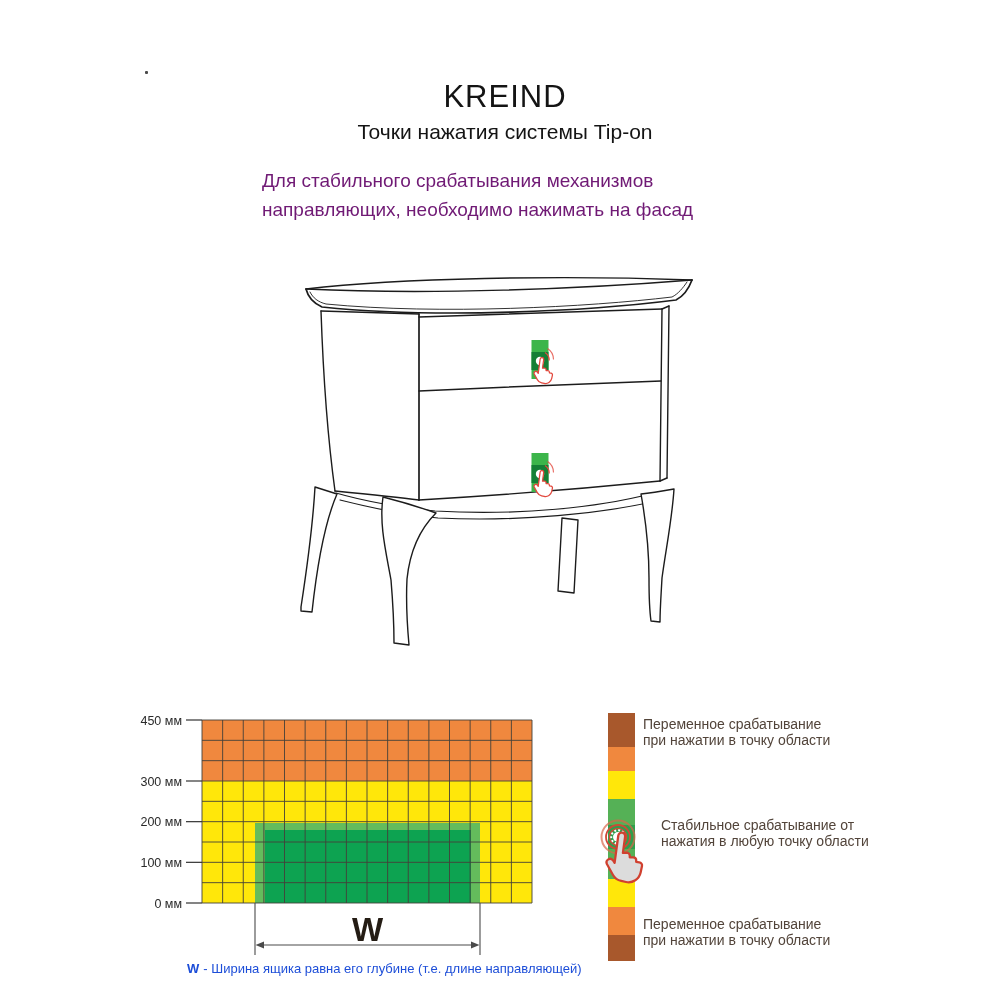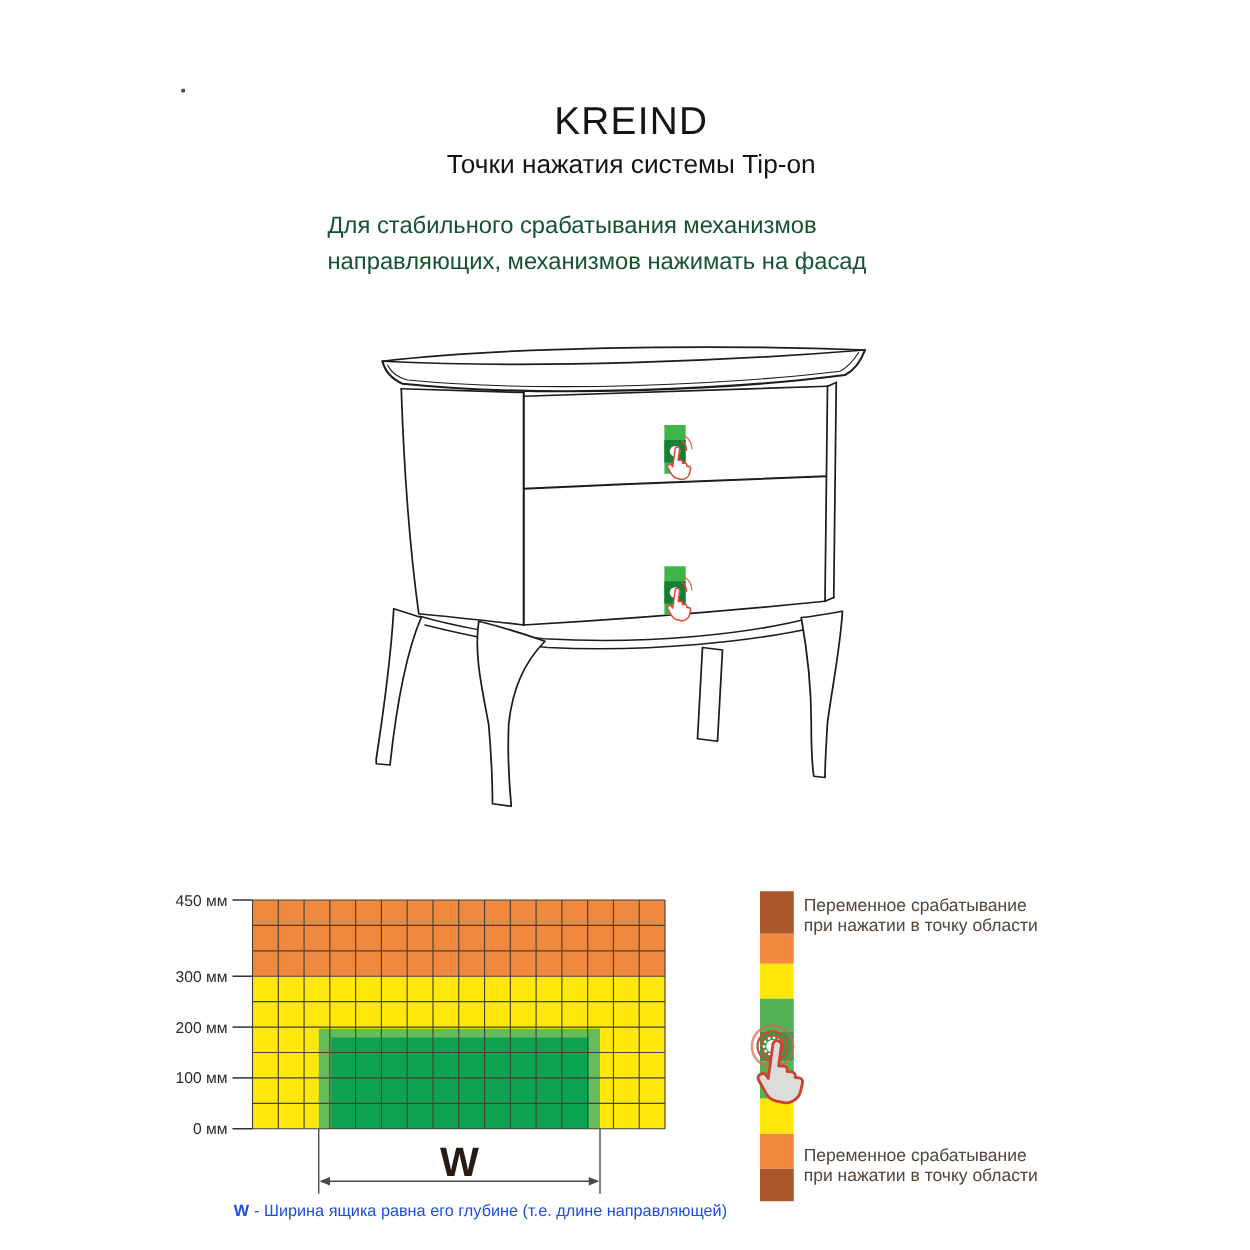--- a/index.html
+++ b/index.html
@@ -3,21 +3,21 @@
 <meta charset="utf-8">
 <style>
   html,body{margin:0;padding:0;background:#fff;}
   #page{position:relative;width:1000px;height:1000px;background:#ffffff;overflow:hidden;
         font-family:"Liberation Sans",sans-serif;color:#1c1c1c;margin-top:30px;}
   .abs{position:absolute;}
   #stray-dot{left:145px;top:41px;width:3px;height:3px;background:#4a4a4a;border-radius:1px;}
   #hdr{left:0;top:50px;width:1010px;text-align:center;}
   #brand{font-size:31px;letter-spacing:1px;line-height:34px;color:#141414;}
   #subtitle{font-size:21px;line-height:30px;margin-top:3px;color:#141414;}
-  #intro{left:262px;top:137px;font-size:19px;line-height:28.5px;color:#14532d;}
+  #intro{left:262px;top:137px;font-size:19px;line-height:28.5px;color:#701a75;}
   #furniture-svg{left:230px;top:240px;}
   #chart-svg{left:140px;top:680px;}
   .tick-label{font-size:12.5px;fill:#2a2a2a;}
   .w-label{font-size:33px;font-weight:bold;fill:#241c14;}
   #caption{left:187px;top:931px;font-size:13px;color:#1d4ed8;}
   #caption .cap-b{font-weight:bold;}
   #caption .cap-r{margin-left:4px;}
   #legend-bar{left:608px;top:683px;width:27px;display:flex;flex-direction:column;}
   .seg{width:27px;}
   .seg1{height:34px;background:#A8582C;}
@@ -42,21 +42,21 @@
 
   <div id="stray-dot" class="abs"></div>
 
   <div id="hdr" class="abs">
     <div id="brand">KREIND</div>
     <div id="subtitle">Точки нажатия системы Tip-on</div>
   </div>
 
   <div id="intro" class="abs">
     <div>Для стабильного срабатывания механизмов</div>
-    <div>направляющих, механизмов нажимать на фасад</div>
+    <div>направляющих, необходимо нажимать на фасад</div>
   </div>
 
   <svg id="furniture-svg" class="abs" width="520" height="400" viewBox="230 240 520 400">
     <g fill="none" stroke="#1c1c1c" stroke-width="1.4" stroke-linecap="round" stroke-linejoin="round">
 
       <path d="M306,259 C400,248 560,245 692,250"></path>
       <path d="M306,259 C430,265 580,259 692,250"></path>
       <path d="M306,259 C308,267 313,273 322,277 C440,289 590,281 676,270 C684,266 689,258 692,250" stroke-width="1.7"></path>
       <path d="M310,262 C313,268 318,272 326,274 C440,285 588,277 672,267 C678,264 683,258 687,252" stroke-width="0.9"></path>
 
@@ -152,18 +152,22 @@
     <circle cx="618" cy="807" r="8.5" fill="none" stroke="#CE4A37" stroke-width="1.6"></circle>
     <circle cx="618" cy="807" r="5" fill="#ffffff"></circle>
     <circle cx="618" cy="807" r="6.8" fill="none" stroke="#ffffff" stroke-width="2" stroke-dasharray="2,2"></circle>
     <path fill="#DCDCDC" stroke="#D0402F" stroke-width="1.5" stroke-linejoin="round" transform="translate(620,809) rotate(12) scale(1.5)" d="M-1.6,-2.2 A2.3,2.3 0 0 1 3,-2.2 L3.8,8.6 L6.2,8 A2.1,2.1 0 0 1 8.7,9.6 L8.9,10.6 L11.2,10.2 A2.1,2.1 0 0 1 13.6,11.9 L13.7,12.7 L15.8,12.5 A2.1,2.1 0 0 1 18.1,14.6 L18.1,19 A8.2,8.2 0 0 1 9.9,27.2 L6.6,27.2 A8.4,8.4 0 0 1 0.3,24.3 L-5.2,18 A2.4,2.4 0 0 1 -1.7,14.8 L-0.2,16.3 Z"></path>
   </svg>
 
   <div id="legend-item-1" class="abs legend-item">
     <div>Переменное срабатывание</div>
     <div>при нажатии в точку области</div>
   </div>
+  <div id="legend-item-2" class="abs legend-item">
+    <div>Стабильное срабатывание от</div>
+    <div>нажатия в любую точку области</div>
+  </div>
   <div id="legend-item-3" class="abs legend-item">
     <div>Переменное срабатывание</div>
     <div>при нажатии в точку области</div>
   </div>
 
 </div>
 
 </body></html>

